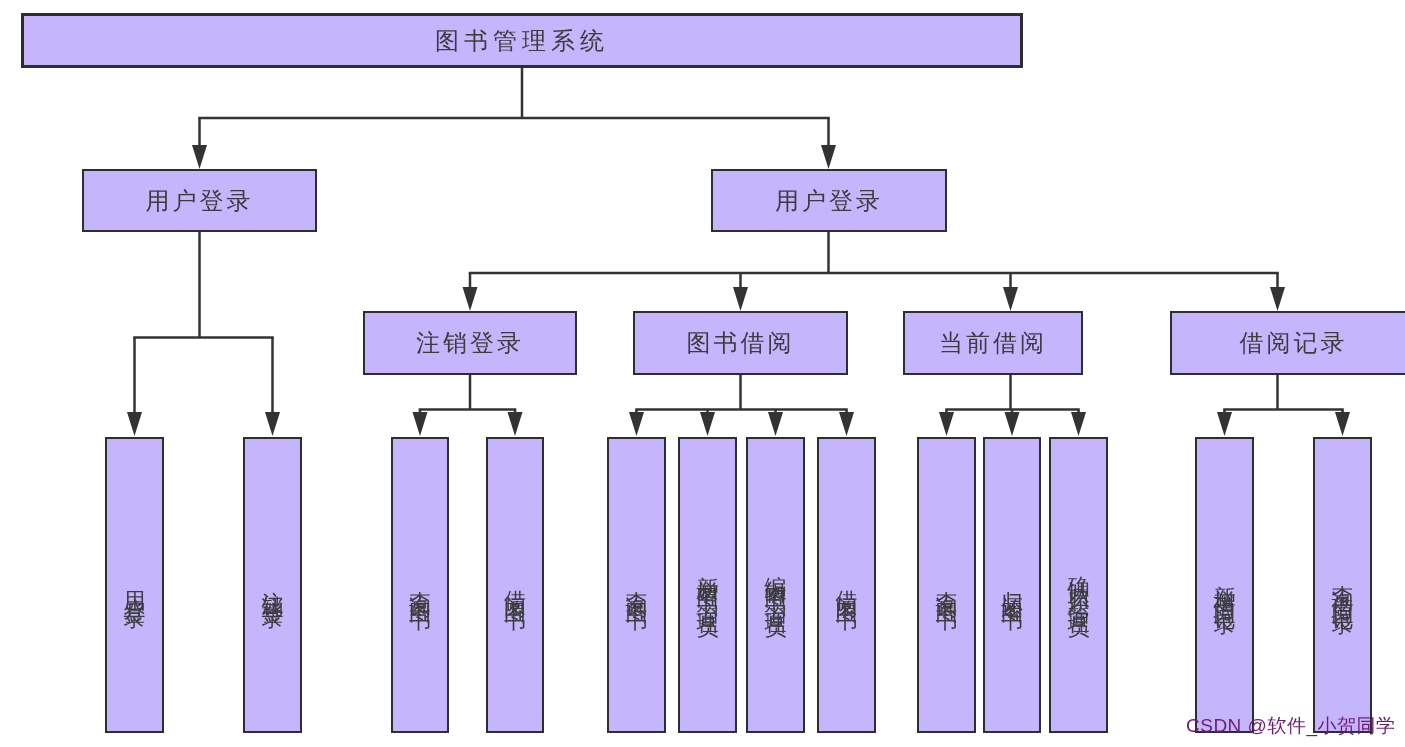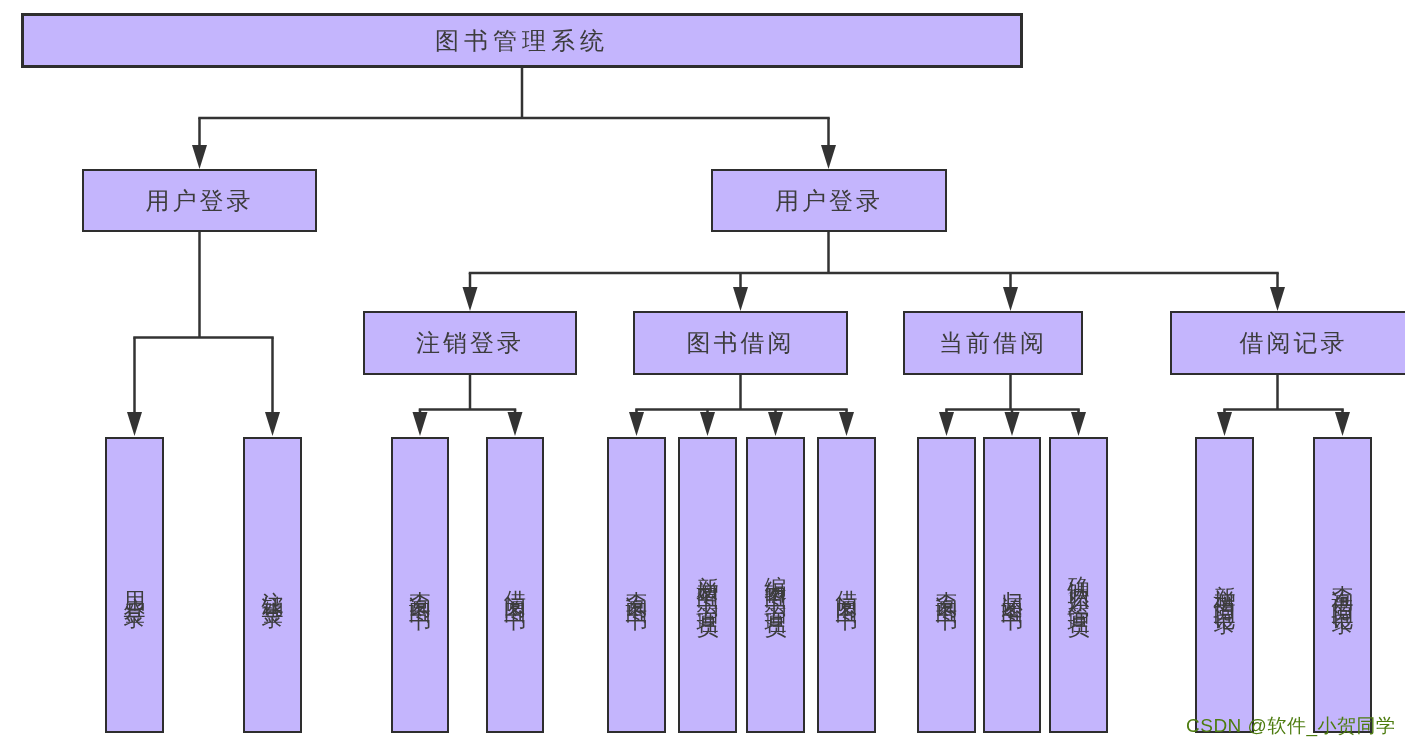--- a/index.html
+++ b/index.html
@@ -54,21 +54,21 @@
     font-size: 22px;
     letter-spacing: 6px;
     white-space: normal;
   }
   .watermark {
     position: absolute;
     left: 1186px;
     top: 713px;
     font-size: 19px;
     letter-spacing: 0.5px;
-    color: #4d7c0f;
+    color: #701a75;
     z-index: 5;
   }
 </style>
 </head>
 <body>
 
 <div class="stage">
 
   <svg class="wires" viewBox="0 0 1405 747" xmlns="http://www.w3.org/2000/svg">
 

